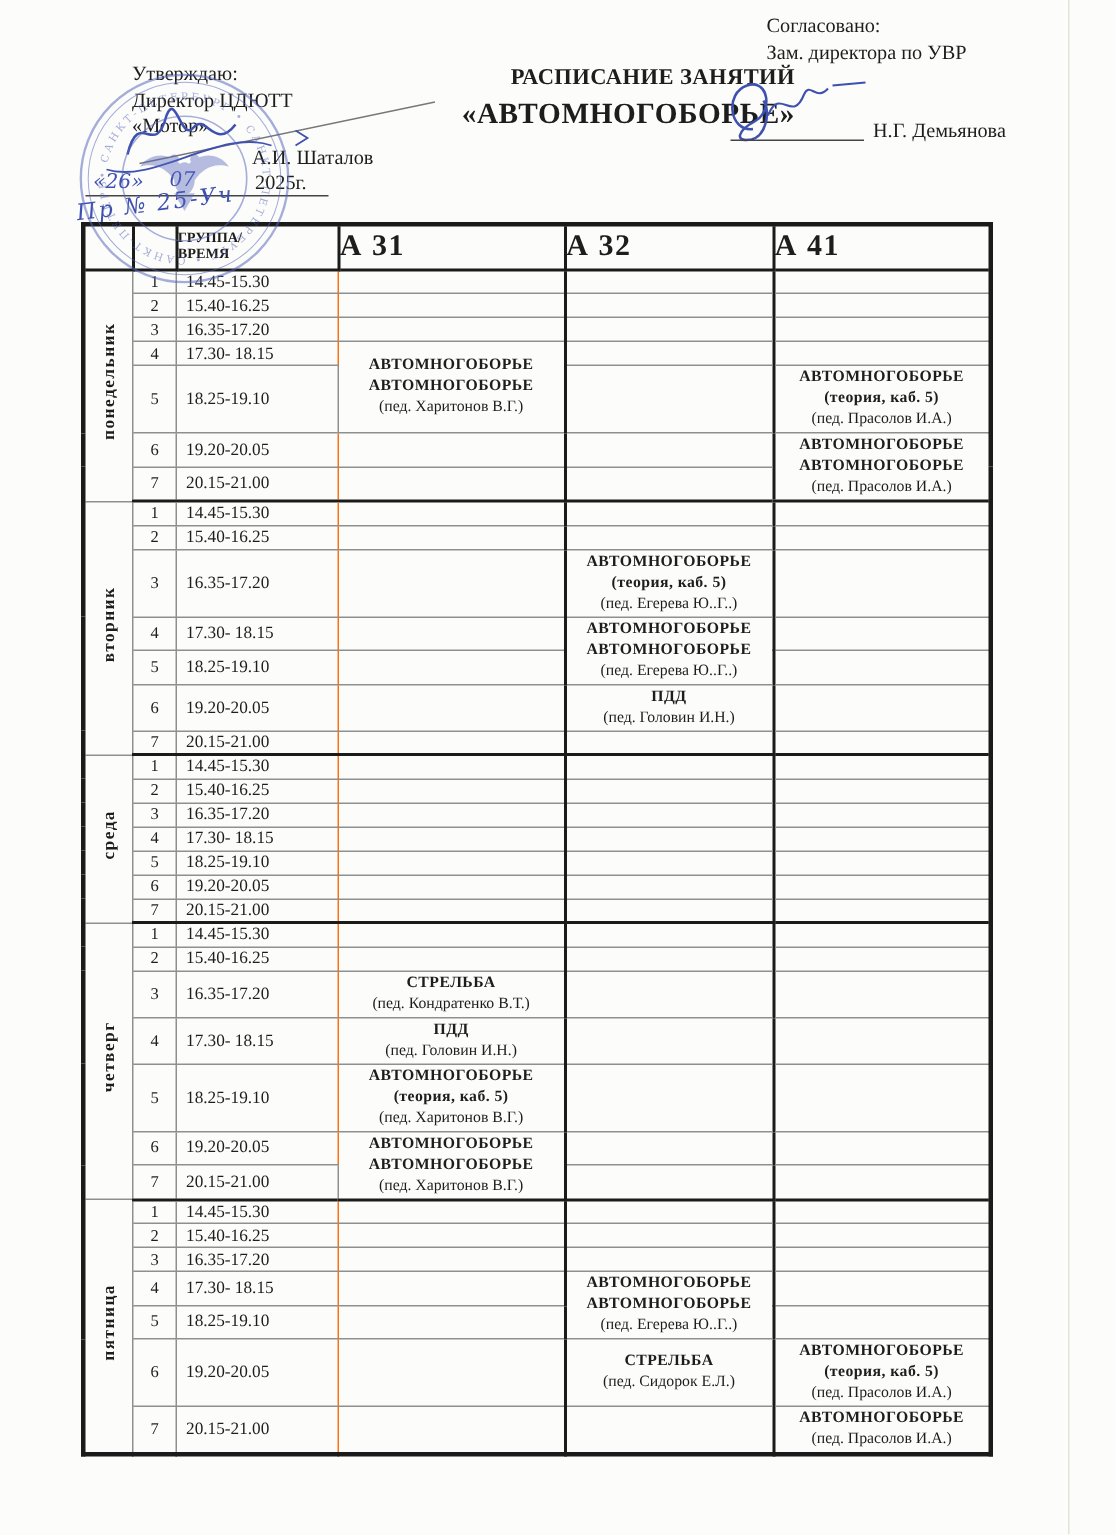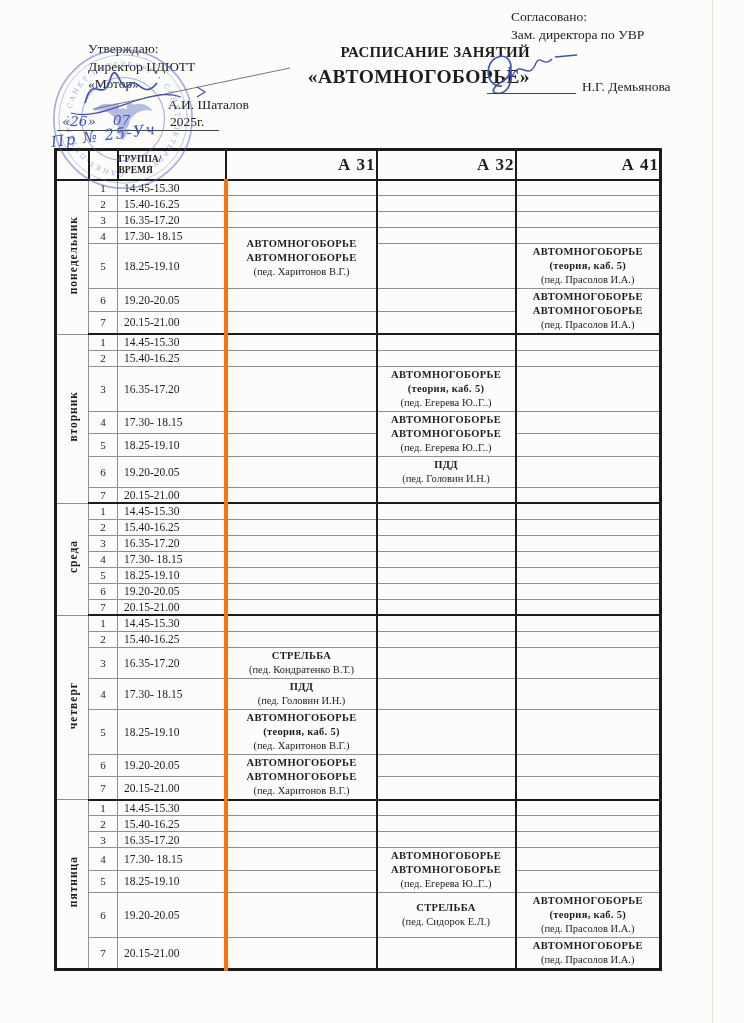--- a/index.html
+++ b/index.html
@@ -25,28 +25,28 @@
   .stamp{left:44px;top:40px;width:158px;height:158px;opacity:.52;z-index:5;pointer-events:none;}
   .sig{pointer-events:none;}
   .edge-line{left:712px;top:0;width:1px;height:1023px;background:#e6e2da;}
   
   .sched-wrap{left:54px;top:148px;}
   table.sched{border-collapse:collapse;table-layout:fixed;width:605px;
     border:3px solid #1b1b1b;}
   .sched th,.sched td{border:1px solid #8f8f8f;padding:0;box-sizing:border-box;}
   .sched thead th{border:2px solid #1b1b1b;height:30px;background:#fcfcfa;}
   .h-corner{font-size:9.5px;line-height:11px;text-align:left;padding:2px 0 0 5px;font-weight:bold;}
-  .h-group{font-size:17px;font-weight:bold;letter-spacing:1px;text-align:right;}
+  .h-group{font-size:20px;font-weight:bold;letter-spacing:1px;text-align:left;}
   .day-cell{border-left:3px solid #1b1b1b;border-right:2px solid #1b1b1b;
     border-bottom:2.5px solid #1b1b1b;border-top:2.5px solid #1b1b1b;
     text-align:center;vertical-align:middle;background:#fcfcfa;}
   .day-label{writing-mode:vertical-rl;transform:rotate(180deg);
     font-weight:bold;font-size:11.5px;letter-spacing:1px;display:inline-block;}
   td.num{font-size:11px;text-align:center;height:16px;}
-  td.time{font-size:11.5px;padding-left:6px;border-right:4px solid #f97316;height:16px;margin-top:13px;}
+  td.time{font-size:11.5px;padding-left:6px;border-right:1px solid #f97316;height:16px;margin-top:13px;}
   td.slot{border-right:2px solid #1b1b1b;text-align:center;vertical-align:middle;padding:1px 2px;height:16px;}
   td.b-end,.b-end{border-bottom:2.5px solid #1b1b1b !important;}
   .act{font-weight:bold;font-size:10.5px;line-height:14px;letter-spacing:.3px;}
   .ped{font-size:10.5px;line-height:14px;}
 </style>
 </head>
 <body>
 
 <div class="abs edge-line"></div>
 

